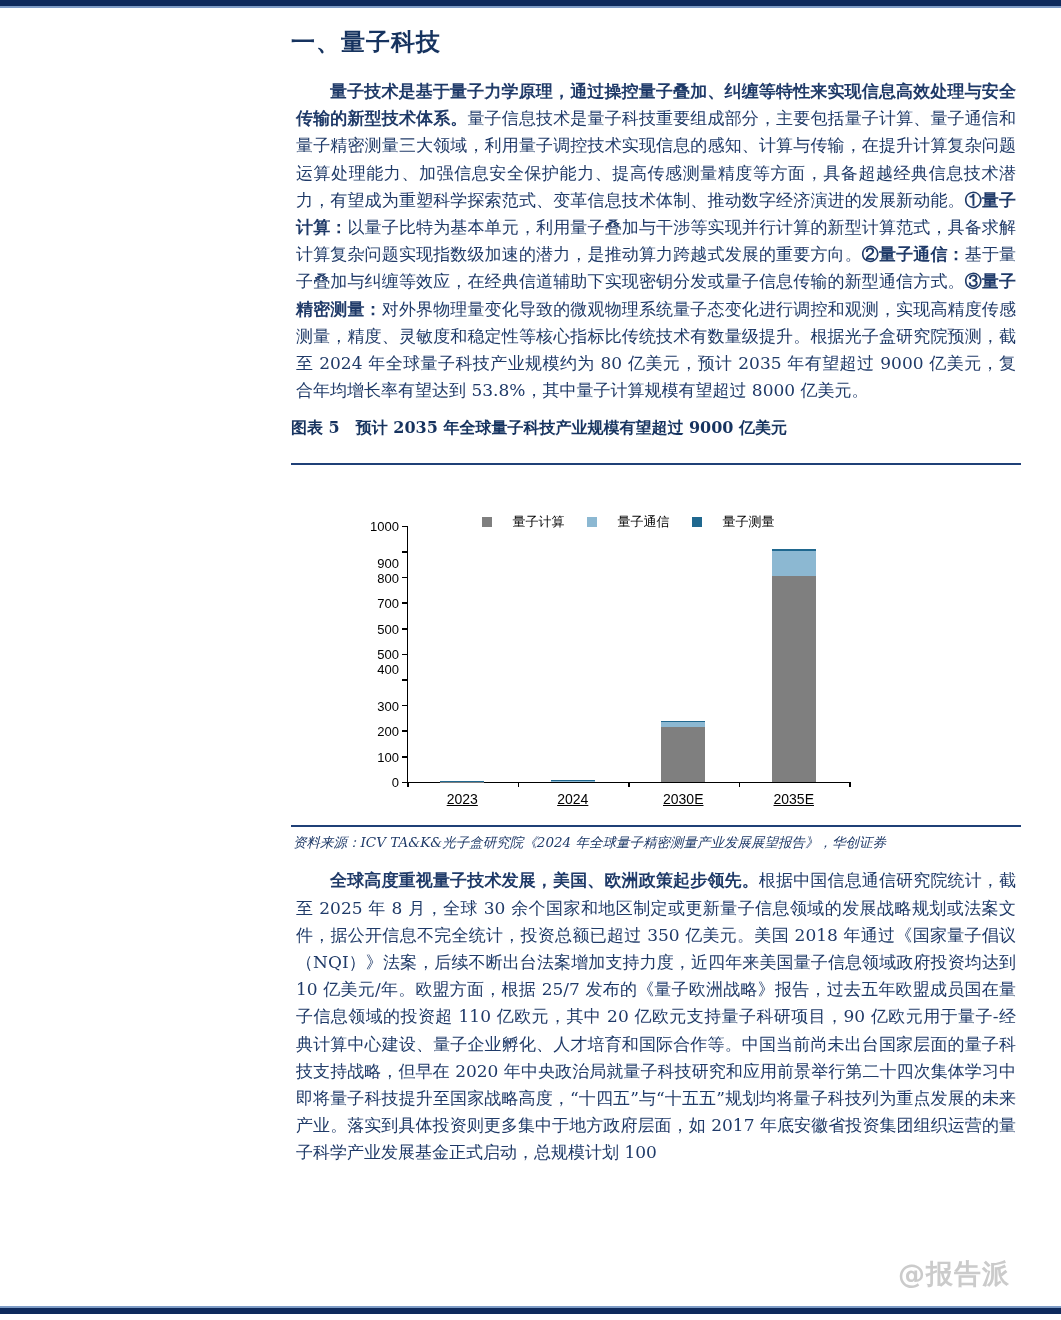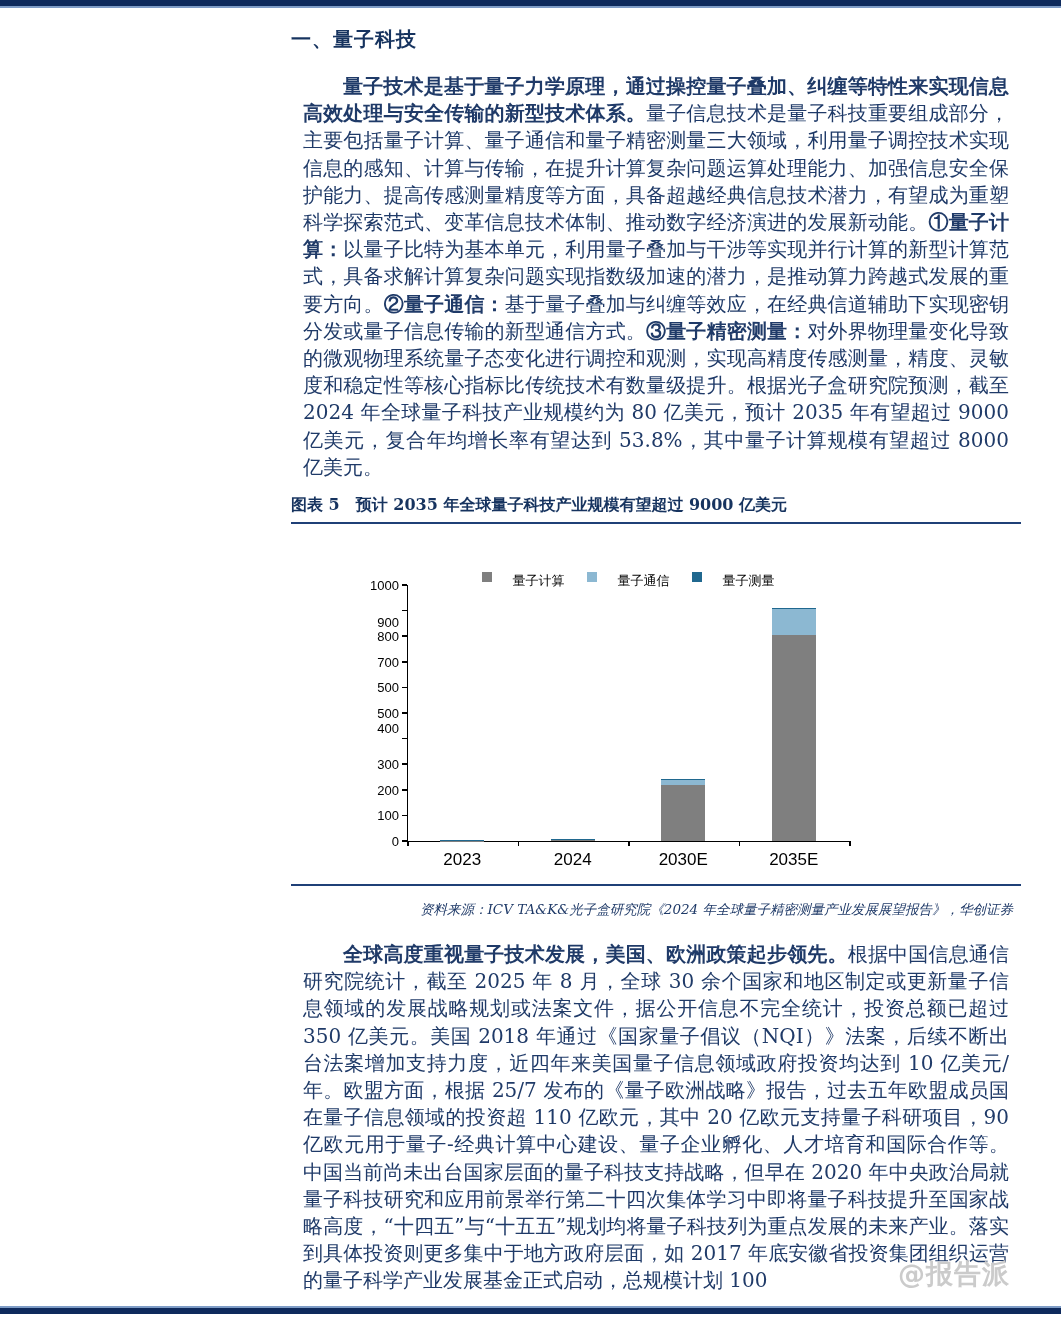--- a/index.html
+++ b/index.html
@@ -9,55 +9,55 @@
   }
   .hr-top{position:absolute;left:0;top:0;width:1061px;}
   .hr-top .navy{height:6px;background:#0E2A5C;}
   .hr-top .lite{height:2px;background:#7E9CC6;}
   .hr-bottom{position:absolute;left:0;top:1306px;width:1061px;}
   .hr-bottom .lite{height:2px;background:#7E9CC6;}
   .hr-bottom .navy{height:6px;background:#0E2A5C;}
   .content{position:absolute;left:291px;top:26px;width:730px;color:#1F3A68;}
   .h1{
     font-family:"DejaVu Serif","Liberation Serif",serif;
-    font-size:20px;font-weight:bold;color:#16335F;margin:0 0 20px 0;letter-spacing:1px;
+    font-size:24px;font-weight:bold;color:#16335F;margin:0 0 20px 0;letter-spacing:1px;
   }
   .para{
-    font-size:20px;line-height:27.2px;text-align:justify;text-justify:inter-ideograph;
-    color:#1F3A68;text-indent:2em;margin:12px;
+    font-size:17px;line-height:27.2px;text-align:justify;text-justify:inter-ideograph;
+    color:#1F3A68;text-indent:2em;margin:5px;
   }
   .para .b{font-weight:bold;}
   .fig-caption{
-    font-size:16px;font-weight:bold;color:#16335F;margin:14px 0 6px 0;
+    font-size:16px;font-weight:bold;color:#16335F;margin:14px 0 24px 0;
   }
   .fig-rule{height:0;border-top:2px solid #1F4077;margin:0;}
   .chart{position:relative;width:730px;height:360px;background:#ffffff;
     font-family:"Liberation Sans","DejaVu Sans",sans-serif;}
   .chart-title{
     position:absolute;top:8px;left:36px;width:600px;text-align:center;
     font-size:20px;font-weight:bold;color:#000;
     font-family:"Liberation Sans","DejaVu Sans",sans-serif;
   }
   .chart-legend{
     position:absolute;top:48px;left:116px;width:442px;display:flex;justify-content:center;
     gap:22px;font-size:13px;color:#000;
     font-family:"DejaVu Serif","Liberation Serif",serif;
   }
-  .legend-item{display:flex;gap:21px;}
+  .legend-item{display:flex;align-items:center;gap:21px;}
   .legend-swatch{width:10px;height:10px;display:inline-block;}
   .plot{position:absolute;left:116px;top:61px;width:442px;height:256px;
     border-left:1.5px solid #000;border-bottom:1.5px solid #000;}
   .ytick-label{position:absolute;font-size:13px;color:#000;text-align:right;width:40px;
     transform:translateY(-50%);}
   .ytick-mark{position:absolute;height:1.5px;width:5px;background:#000;}
   .xtick-mark{position:absolute;width:1.5px;height:5px;background:#000;}
-  .xcat-label{position:absolute;font-size:17px;color:#000;text-align:center;width:110px;}
+  .xcat-label{position:absolute;font-size:14px;color:#000;text-align:center;width:110px;text-decoration:underline;}
   .bar-seg{position:absolute;}
   .src{
-    font-size:13.5px;font-style:italic;color:#1F3A68;margin:8px;padding:7px 0 10px 2px;text-align:right;
+    font-size:13.5px;font-style:italic;color:#1F3A68;margin:0;padding:7px 0 10px 2px;
   }
   .h2{
     font-size:16.5px;font-weight:bold;color:#16335F;margin:20px 0 16px 0;text-indent:2em;
   }
   .watermark{
     position:absolute;left:898px;top:1256px;width:160px;
     font-size:27px;font-weight:bold;color:#CBCBCB;letter-spacing:1px;
     font-family:"DejaVu Sans","Liberation Sans",sans-serif;
   }
 </style>

